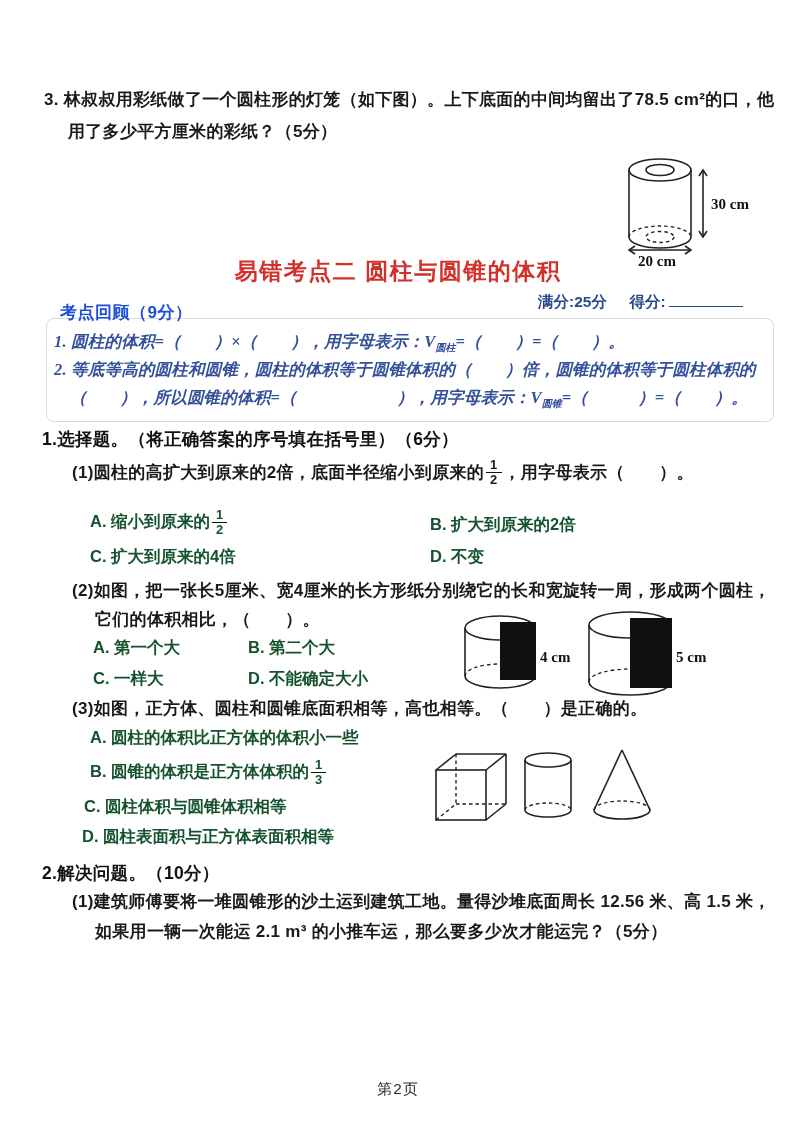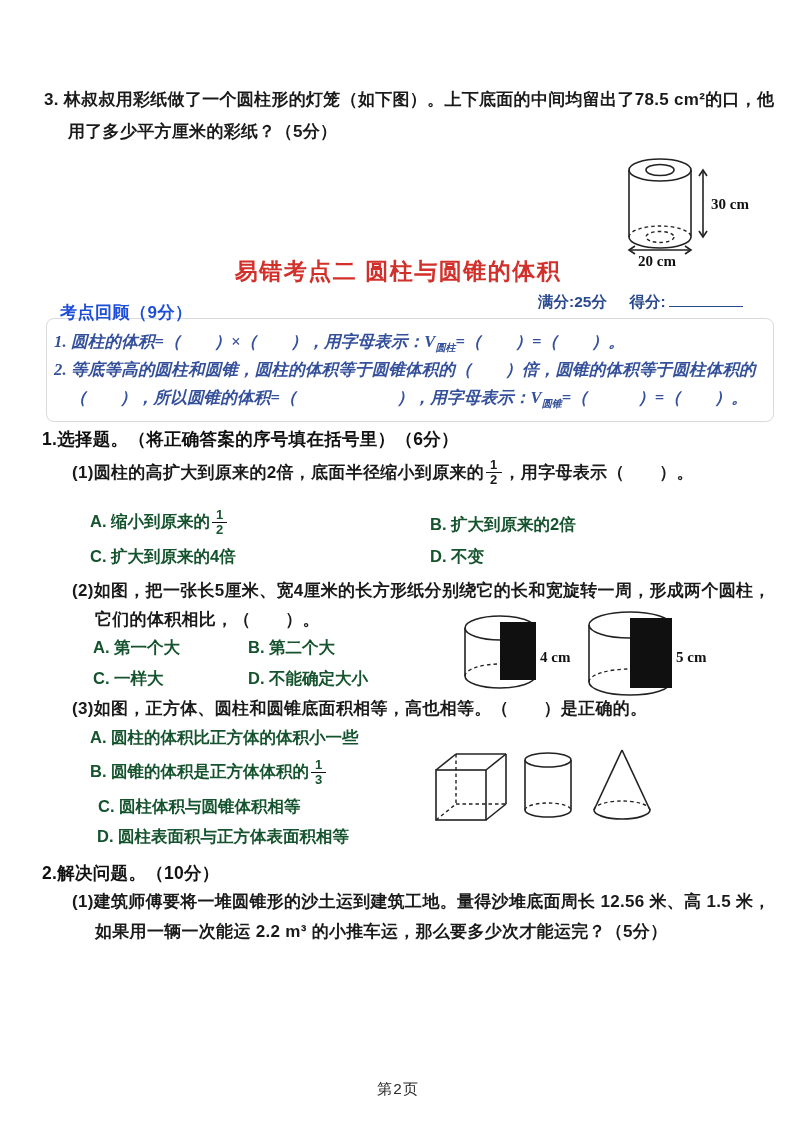--- a/index.html
+++ b/index.html
@@ -131,22 +131,22 @@
 
 <div class="abs qtext" style="left:72px;top:697px">(3)如图，正方体、圆柱和圆锥底面积相等，高也相等。（　　）是正确的。</div>
 <div class="abs opt" style="left:90px;top:727px">A. 圆柱的体积比正方体的体积小一些</div>
 <div class="abs fracline opt" style="left:90px;top:753px;height:38px">
   <span>B. 圆锥的体积是正方体体积的</span>
   <span class="frac">
       <span class="fn">1</span>
       <span class="fd">3</span>
     </span>
 </div>
-<div class="abs opt" style="left:98px;top:796px">C. 圆柱体积与圆锥体积相等</div>
-<div class="abs opt" style="left:97px;top:826px">D. 圆柱表面积与正方体表面积相等</div>
+<div class="abs opt" style="left:84px;top:796px">C. 圆柱体积与圆锥体积相等</div>
+<div class="abs opt" style="left:82px;top:826px">D. 圆柱表面积与正方体表面积相等</div>
 
 <svg class="abs" style="left:428px;top:744px" width="230" height="85" viewBox="0 0 230 85">
   <rect class="sv-stroke" x="8" y="26" width="50" height="50"></rect>
   <line class="sv-stroke" x1="8" y1="26" x2="28" y2="10"></line>
   <line class="sv-stroke" x1="58" y1="26" x2="78" y2="10"></line>
   <line class="sv-stroke" x1="58" y1="76" x2="78" y2="60"></line>
   <line class="sv-stroke" x1="28" y1="10" x2="78" y2="10"></line>
   <line class="sv-stroke" x1="78" y1="10" x2="78" y2="60"></line>
   <line class="sv-dash" x1="28" y1="10" x2="28" y2="60"></line>
   <line class="sv-dash" x1="28" y1="60" x2="78" y2="60"></line>
@@ -159,15 +159,15 @@
   <path class="sv-dash" d="M97,66 A23,7 0 0 1 143,66"></path>
 
   <line class="sv-stroke" x1="194" y1="6" x2="166" y2="66"></line>
   <line class="sv-stroke" x1="194" y1="6" x2="222" y2="66"></line>
   <path class="sv-stroke" d="M166,66 A28,9 0 0 0 222,66"></path>
   <path class="sv-dash" d="M166,66 A28,9 0 0 1 222,66"></path>
 </svg>
 
 <div class="abs qhead" style="left:42px;top:861px">2.解决问题。（10分）</div>
 <div class="abs qtext" style="left:72px;top:890px">(1)建筑师傅要将一堆圆锥形的沙土运到建筑工地。量得沙堆底面周长 12.56 米、高 1.5 米，</div>
-<div class="abs qtext" style="left:95px;top:920px">如果用一辆一次能运 2.2 m³ 的小推车运，那么要多少次才能运完？（5分）</div>
+<div class="abs qtext" style="left:95px;top:920px">如果用一辆一次能运 2.1 m³ 的小推车运，那么要多少次才能运完？（5分）</div>
 
 <div class="abs footer">第2页</div>
 
 </body></html>

